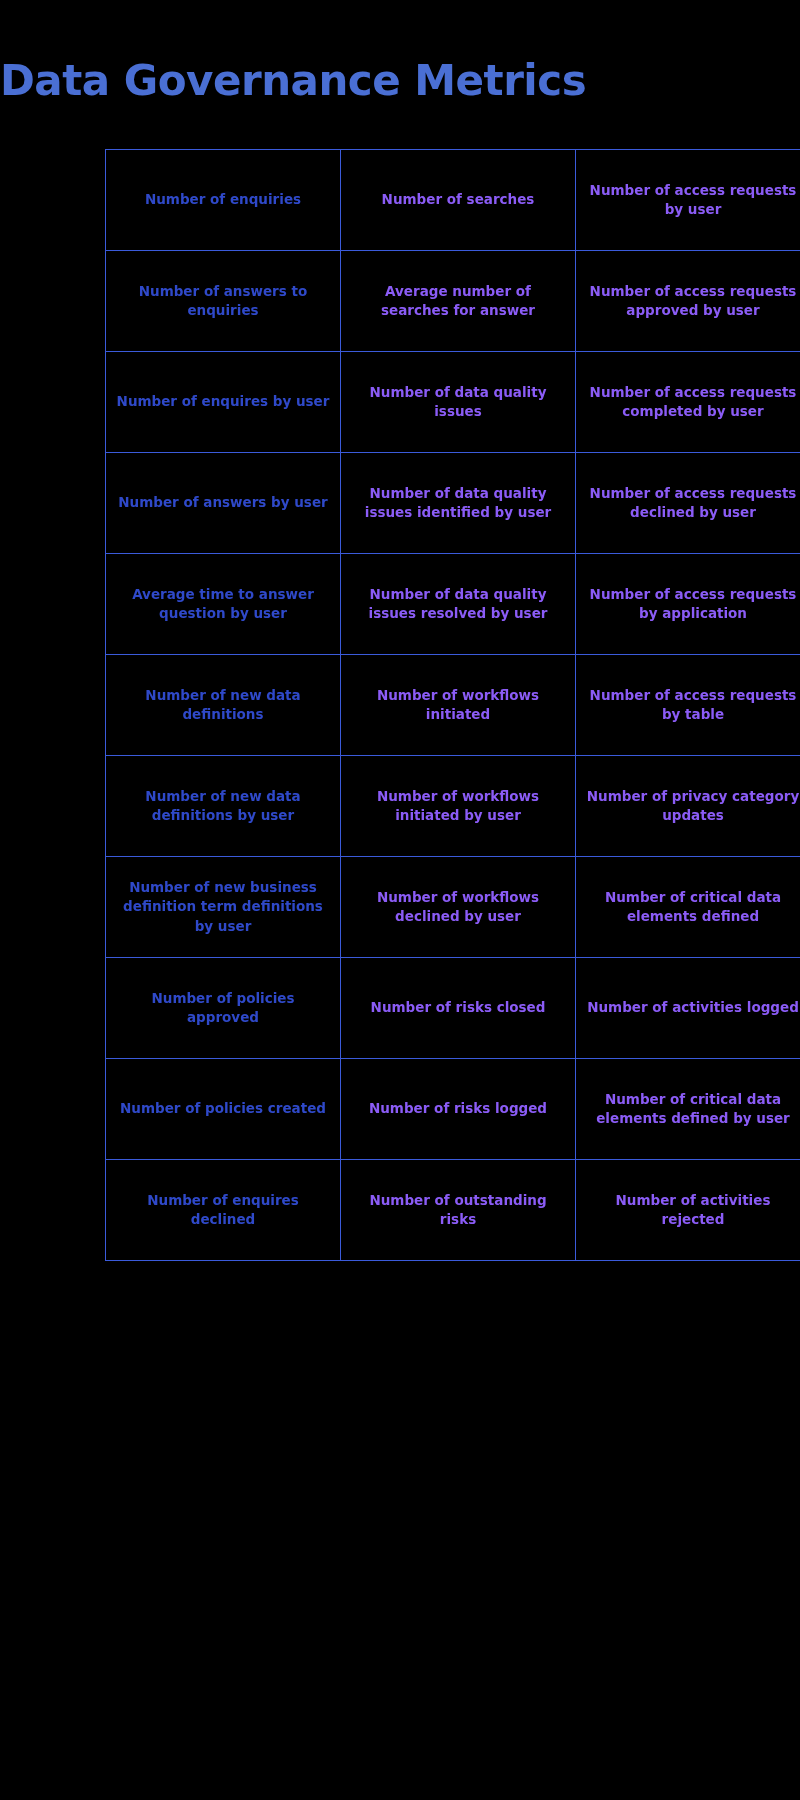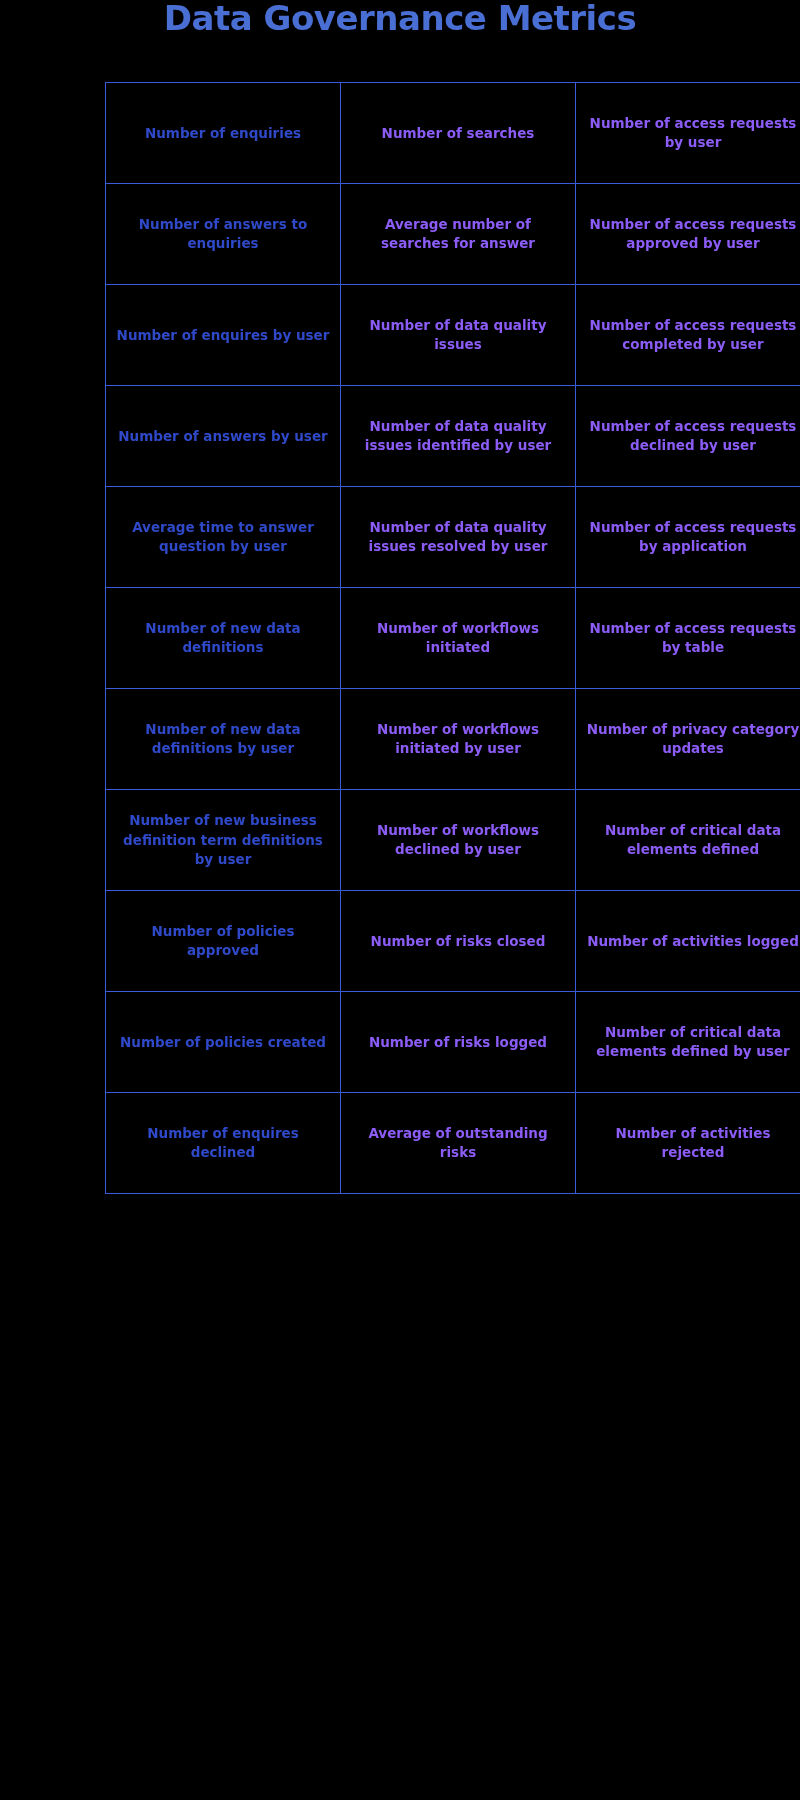--- a/index.html
+++ b/index.html
@@ -14,25 +14,26 @@
     overflow: hidden;
   }
   .page {
     width: 800px;
     height: 1800px;
     position: relative;
     background: #000000;
     box-sizing: border-box;
   }
   .title {
-    text-align: center;
+    text-align: left;
     color: #4a6fd4;
-    font-size: 34px;
+    font-size: 42px;
     font-weight: bold;
     letter-spacing: -0.5px;
+    padding-top: 58px;
     line-height: 1.1;
     font-family: "DejaVu Sans", sans-serif;
   }
   .grid-wrap {
     margin: 0 auto;
     margin-top: 45px;
     width: 590px;
   }
   table.metrics {
     border-collapse: collapse;
@@ -111,21 +112,21 @@
           <td class="c2">Number of risks closed</td>
           <td class="c3">Number of activities logged</td>
         </tr>
         <tr>
           <td class="c1">Number of policies created</td>
           <td class="c2">Number of risks logged</td>
           <td class="c3">Number of critical data elements defined by user</td>
         </tr>
         <tr>
           <td class="c1">Number of enquires declined</td>
-          <td class="c2">Average of outstanding risks</td>
+          <td class="c2">Number of outstanding risks</td>
           <td class="c3">Number of activities rejected</td>
         </tr>
 
       </tbody>
     </table>
   </div>
 
 </div>
 
 </body></html>

